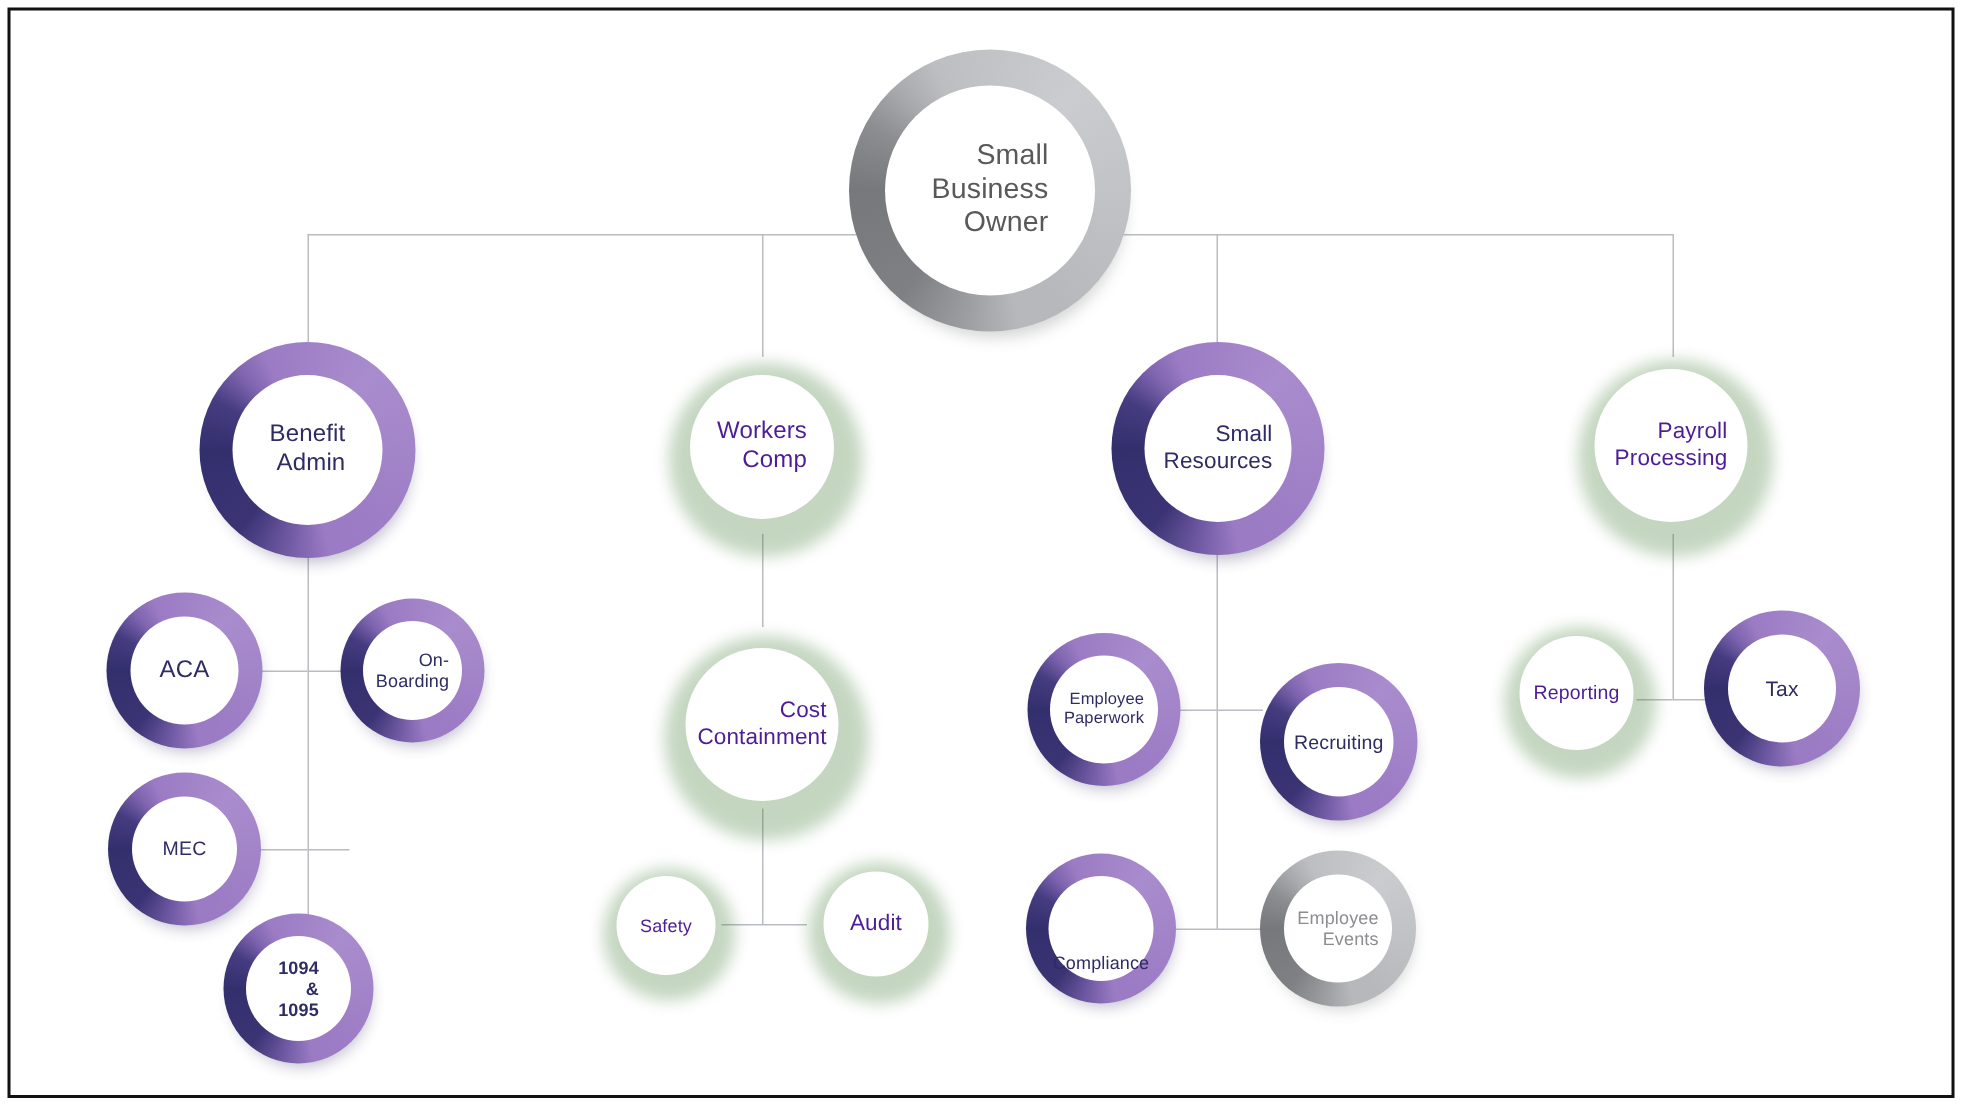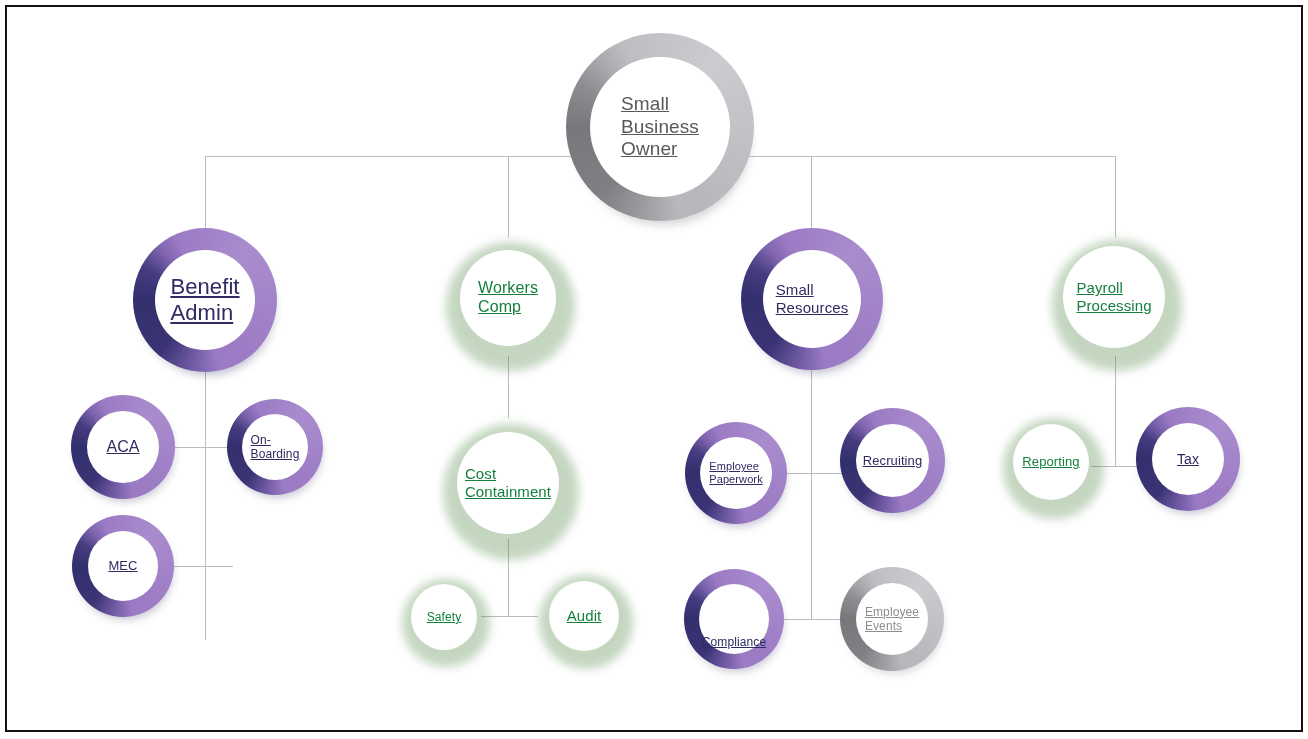--- a/index.html
+++ b/index.html
@@ -63,25 +63,24 @@
     border-radius: 50%;
   }
   .node .hole {
     position: absolute;
     border-radius: 50%;
     background: #ffffff;
   }
   .node .label {
     position: relative;
     z-index: 3;
-    text-align: left;
+    text-align: right;
     line-height: 1.18;
     white-space: pre-line;
     letter-spacing: 0.1px;
-    text-decoration: underline;
   }
 
   
   .c-purple .ring {
     background:
       conic-gradient(from 150deg,
         #9b7bc4 0deg,
         #9b7bc4 18deg,
         #6f59a3 42deg,
         #3b3474 70deg,
@@ -102,21 +101,21 @@
         #b7dda7 18deg,
         #8cc677 42deg,
         #57a544 70deg,
         #4e9d3c 120deg,
         #63ad4f 148deg,
         #93c980 168deg,
         #b7dda7 186deg,
         #c6e4b9 250deg,
         #b7dda7 360deg);
   }
-  .c-green .label { color: #15803d; }
+  .c-green .label { color: #4c1d95; }
 
   
   .c-gray .ring {
     background:
       conic-gradient(from 150deg,
         #b6b8bb 0deg,
         #b6b8bb 18deg,
         #9a9c9f 42deg,
         #7e8083 70deg,
         #76787b 120deg,
@@ -191,21 +190,21 @@
       <div class="hole" style="left:24px; top:24px; width:140px; height:140px;"></div>
       <div class="label" style="font-size:19px; color:#595959;">Small
 Business
 Owner</div>
     </div>
 
     <div class="node c-purple" style="left:133px; top:228px; width:144px; height:144px; z-index:15;">
       <div class="shade"></div>
       <div class="ring"></div>
       <div class="hole" style="left:22px; top:22px; width:100px; height:100px;"></div>
-      <div class="label" style="font-size:22px;">Benefit
+      <div class="label" style="font-size:16px;">Benefit
 Admin</div>
     </div>
 
     <div class="node c-green" style="left:438px; top:228px; width:140px; height:140px; z-index:15;">
       <div class="shade"></div>
       <div class="ring"></div>
       <div class="hole" style="left:22px; top:22px; width:96px; height:96px;"></div>
       <div class="label" style="font-size:16px;">Workers
 Comp</div>
     </div>
@@ -242,20 +241,28 @@
     </div>
 
     <div class="node c-purple" style="left:72px; top:515px; width:102px; height:102px; z-index:16;">
       <div class="shade"></div>
       <div class="ring"></div>
       <div class="hole" style="left:16px; top:16px; width:70px; height:70px;"></div>
       <div class="label" style="font-size:13px;">MEC</div>
     </div>
 
 
+    <div class="node c-purple" style="left:149px; top:609px; width:100px; height:100px; z-index:16;">
+      <div class="shade"></div>
+      <div class="ring"></div>
+      <div class="hole" style="left:15px; top:15px; width:70px; height:70px;"></div>
+      <div class="label" style="font-size:12px; font-weight:bold;">1094
+&amp;
+1095</div>
+    </div>
 
     <div class="node c-green" style="left:434px; top:409px; width:148px; height:148px; z-index:16;">
       <div class="shade"></div>
       <div class="ring"></div>
       <div class="hole" style="left:23px; top:23px; width:102px; height:102px;"></div>
       <div class="label" style="font-size:15px;">Cost
 Containment</div>
     </div>
 
     <div class="node c-green" style="left:396px; top:569px; width:96px; height:96px; z-index:16;">
@@ -273,21 +280,21 @@
     </div>
 
     <div class="node c-purple" style="left:685px; top:422px; width:102px; height:102px; z-index:16;">
       <div class="shade"></div>
       <div class="ring"></div>
       <div class="hole" style="left:15px; top:15px; width:72px; height:72px;"></div>
       <div class="label" style="font-size:11px;">Employee
 Paperwork</div>
     </div>
 
-    <div class="node c-purple" style="left:840px; top:408px; width:105px; height:105px; z-index:16;">
+    <div class="node c-purple" style="left:840px; top:442px; width:105px; height:105px; z-index:16;">
       <div class="shade"></div>
       <div class="ring"></div>
       <div class="hole" style="left:16px; top:16px; width:73px; height:73px;"></div>
       <div class="label" style="font-size:13px;">Recruiting</div>
     </div>
 
     <div class="node c-purple" style="left:684px; top:569px; width:100px; height:100px; z-index:16;">
       <div class="shade"></div>
       <div class="ring"></div>
       <div class="hole" style="left:15px; top:15px; width:70px; height:70px;"></div>

